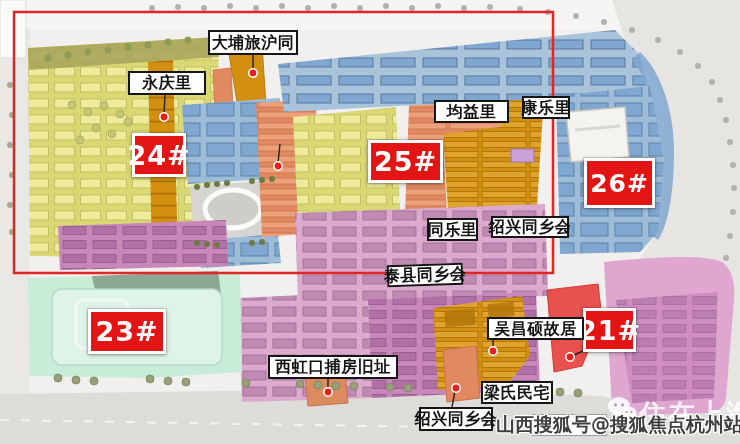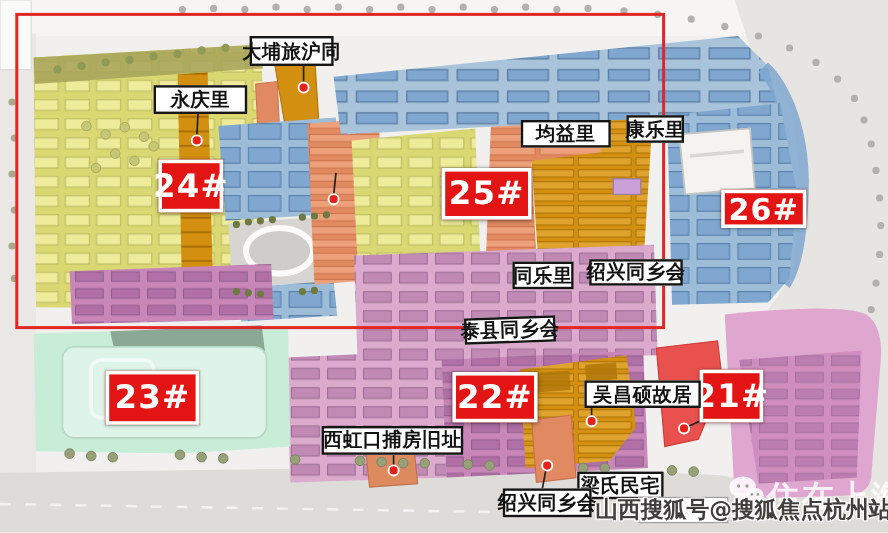--- a/index.html
+++ b/index.html
@@ -258,37 +258,36 @@
       <circle cx="253" cy="73" r="4.2"></circle>
       <circle cx="164" cy="117" r="4.2"></circle>
       <circle cx="278" cy="166" r="4.2"></circle>
       <circle cx="328" cy="392" r="4.2"></circle>
       <circle cx="493" cy="351" r="4.2"></circle>
       <circle cx="456" cy="388" r="4.2"></circle>
       <circle cx="570" cy="357" r="4.2"></circle>
     </g>
   </svg>
 
-  <div class="lbl" style="left:208px;top:30px;width:70px;height:25px;">大埔旅沪同</div>
+  <div class="lbl" style="left:208px;top:30px;width:90px;height:25px;">大埔旅沪同</div>
   <div class="lbl" style="left:128px;top:71px;width:78px;height:24px;">永庆里</div>
   <div class="lbl" style="left:434px;top:100px;width:75px;height:23px;">均益里</div>
   <div class="lbl" style="left:522px;top:96px;width:48px;height:23px;">康乐里</div>
   <div class="lbl" style="left:427px;top:198px;width:51px;height:23px;margin-top:20px;">同乐里</div>
   <div class="lbl" style="left:491px;top:216px;width:78px;height:22px;">绍兴同乡会</div>
   <div class="lbl" style="left:387px;top:264px;width:76px;height:22px;transform:rotate(-2deg);">泰县同乡会</div>
-  <div class="lbl" style="left:268px;top:355px;width:118px;height:24px;">西虹口捕房旧址</div>
+  <div class="lbl" style="left:268px;top:355px;width:130px;height:24px;">西虹口捕房旧址</div>
   <div class="lbl" style="left:487px;top:317px;width:97px;height:23px;">吴昌硕故居</div>
-  <div class="lbl" style="left:481px;top:381px;width:72px;height:23px;margin-top:12px;">梁氏民宅</div>
+  <div class="lbl" style="left:481px;top:381px;width:72px;height:23px;">梁氏民宅</div>
   <div class="lbl" style="left:419px;top:407px;width:74px;height:24px;">绍兴同乡会</div>
 
   <div class="badge" style="left:88px;top:133px;width:54px;height:44px;margin-left:44px;">24#</div>
   <div class="badge" style="left:368px;top:140px;width:75px;height:43px;">25#</div>
-  <div class="badge" style="left:601px;top:158px;width:71px;height:32px;font-size:25px;">26#</div>
+  <div class="badge" style="left:584px;top:158px;width:71px;height:50px;font-size:25px;">26#</div>
   <div class="badge" style="left:88px;top:309px;width:78px;height:45px;text-align:right;">23#</div>
-  <div class="badge" style="left:377px;top:310px;width:71px;height:42px;">22#</div>
   <div class="badge" style="left:583px;top:308px;width:53px;height:44px;">21#</div>
 
   <div class="wm-box"></div>
   <div class="wm-icon">
     <svg width="30" height="26" viewBox="0 0 30 26">
       <ellipse cx="12" cy="10" rx="11" ry="9" fill="#ffffff" opacity="0.85"></ellipse>
       <path d="M8,17 L6,22 L12,19 Z" fill="#ffffff" opacity="0.85"></path>
       <ellipse cx="22" cy="17" rx="7.5" ry="6.5" fill="#ffffff" opacity="0.85"></ellipse>
       <circle cx="8.5" cy="9" r="1.4" fill="#9a9a98"></circle>
       <circle cx="15.5" cy="9" r="1.4" fill="#9a9a98"></circle>

